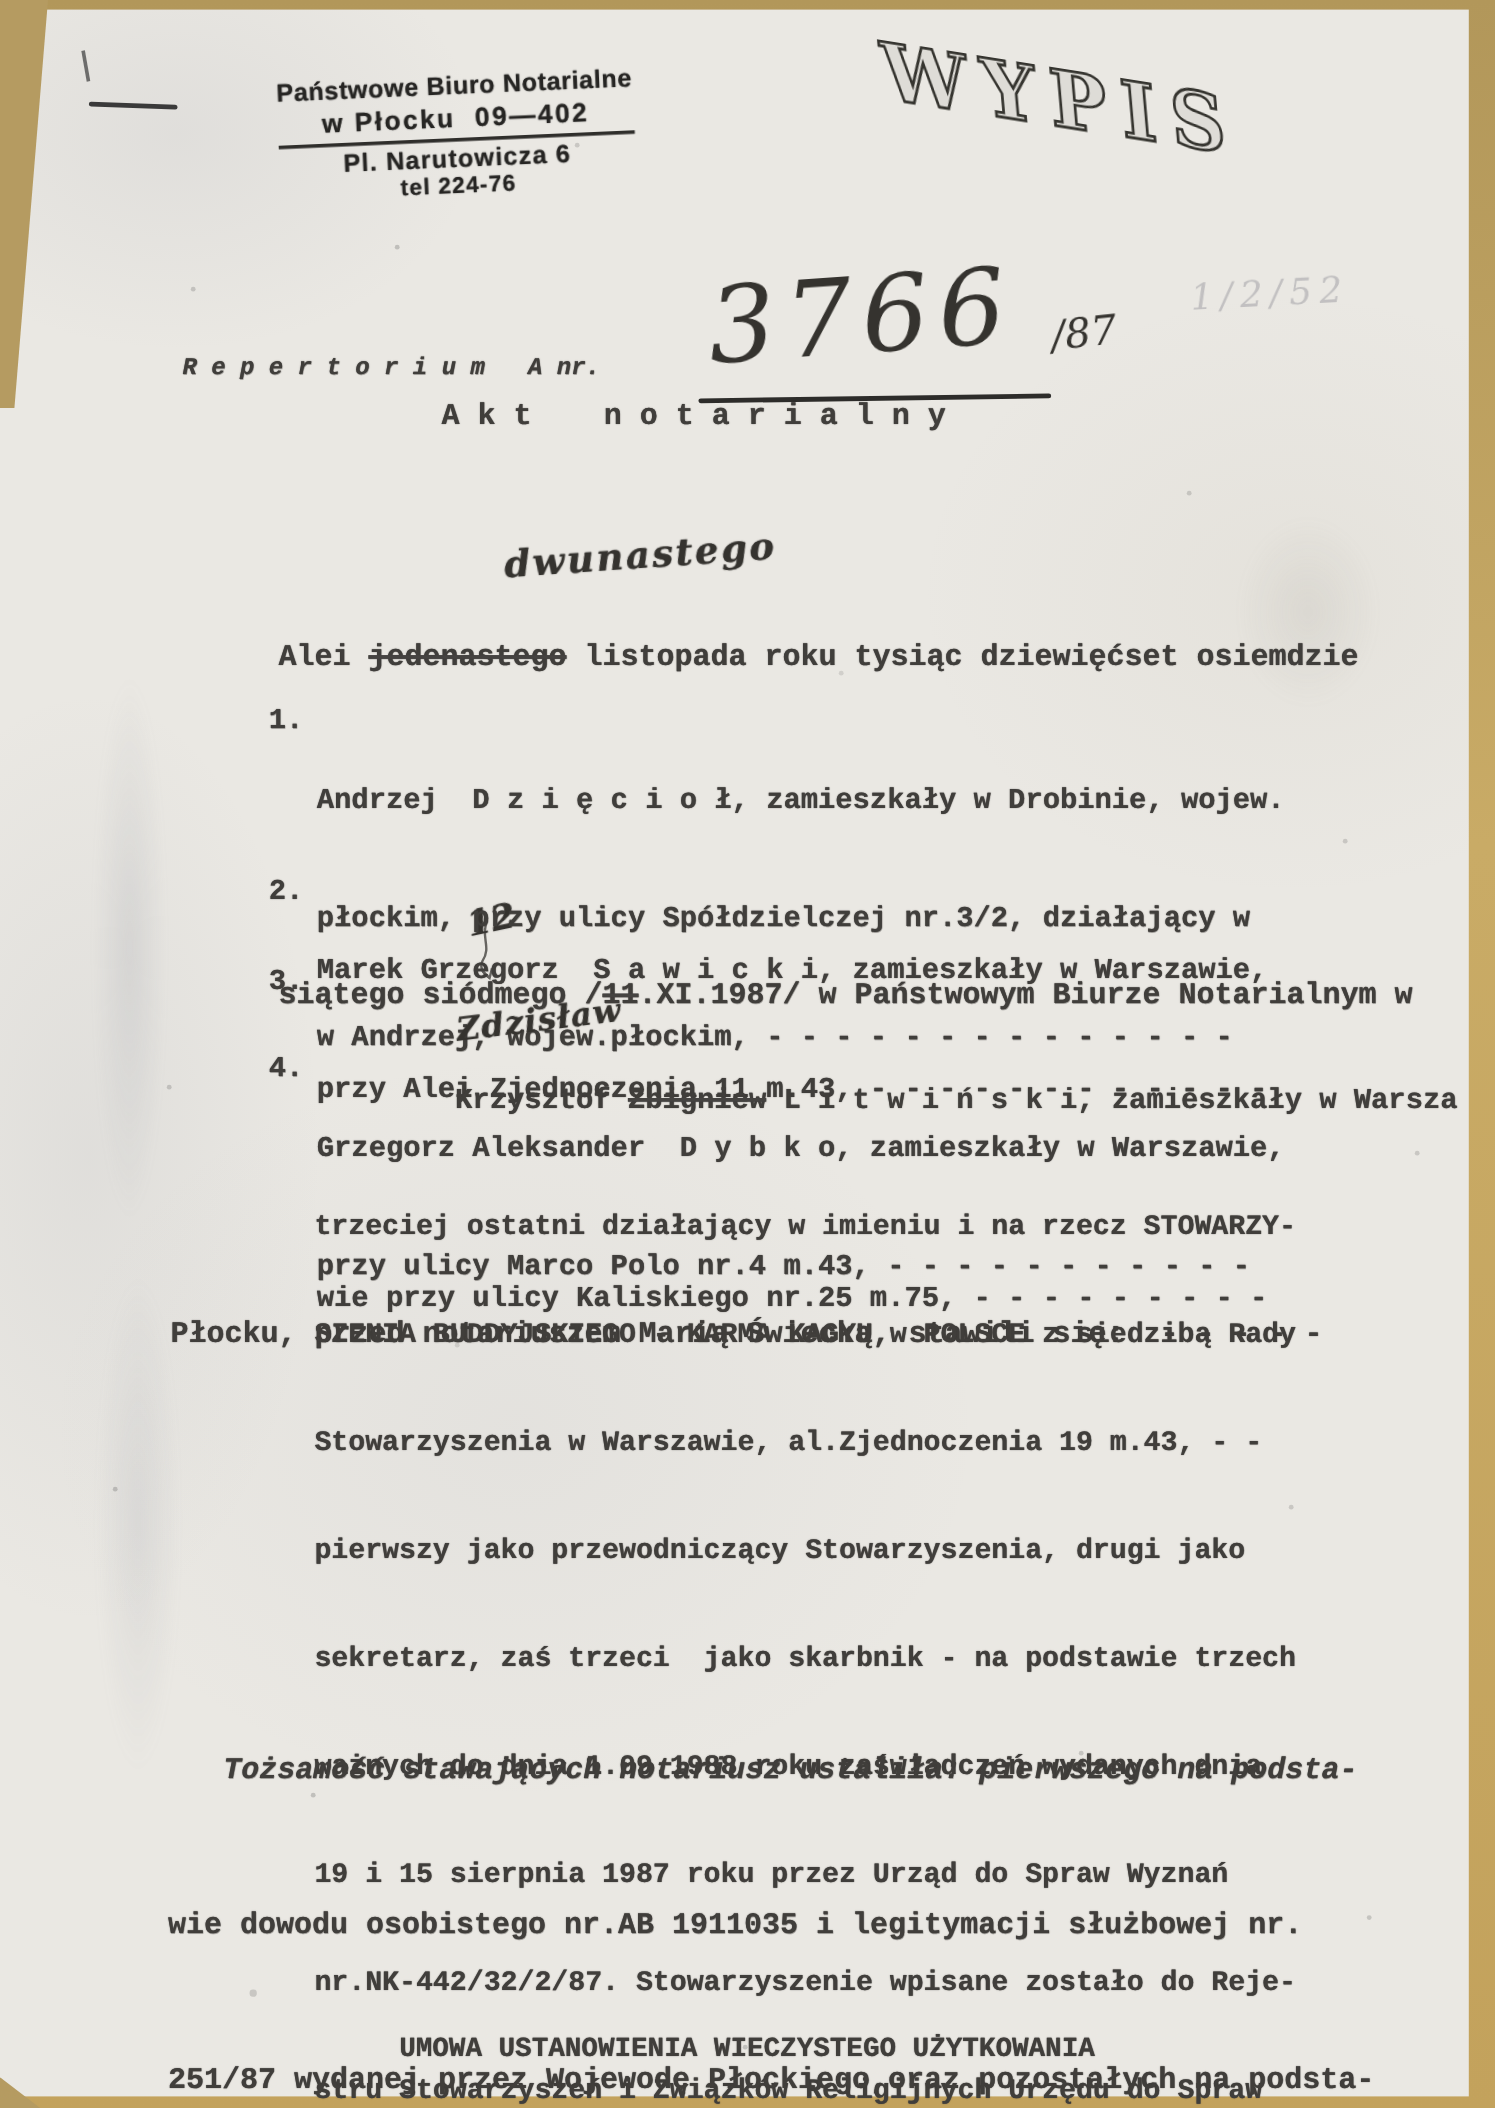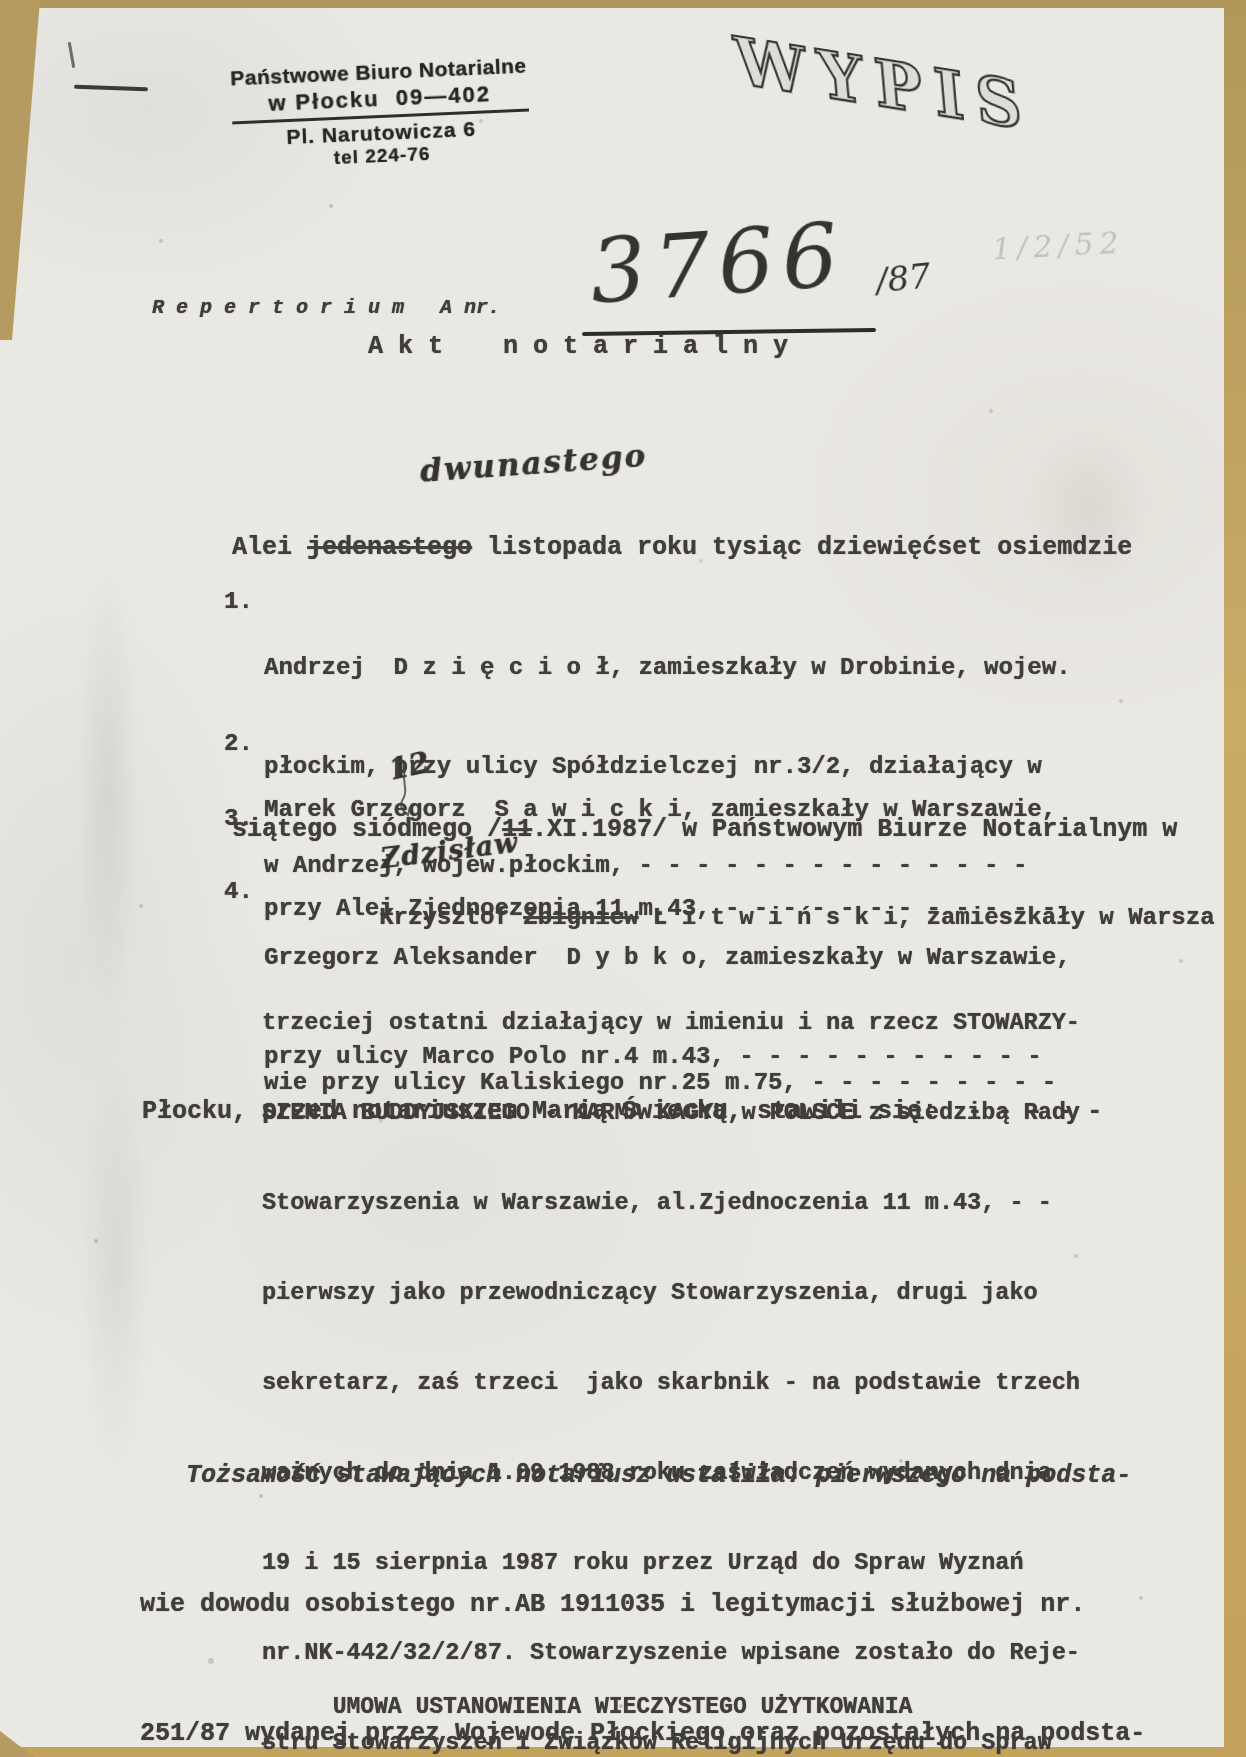--- a/index.html
+++ b/index.html
@@ -166,21 +166,21 @@
     <div class="pnum">4.</div>
     <div class="plines">
       <div class="l">Grzegorz Aleksander  D y b k o, zamieszkały w Warszawie,</div>
       <div class="l">przy ulicy Marco Polo nr.4 m.43, - - - - - - - - - - -</div>
     </div>
   </div>
 
   <div class="typed assoc">
     <div class="l">trzeciej ostatni działający w imieniu i na rzecz STOWARZY-</div>
     <div class="l">SZENIA BUDDYJSKIEGO - KARMA KAGYU w POLSCE z siedzibą Rady</div>
-    <div class="l">Stowarzyszenia w Warszawie, al.Zjednoczenia 11 m.43, - -</div>
+    <div class="l">Stowarzyszenia w Warszawie, al.Zjednoczenia 19 m.43, - -</div>
     <div class="l">pierwszy jako przewodniczący Stowarzyszenia, drugi jako</div>
     <div class="l">sekretarz, zaś trzeci  jako skarbnik - na podstawie trzech</div>
     <div class="l">ważnych do dnia 1.09.1988 roku zaświadczeń wydanych dnia</div>
     <div class="l">19 i 15 sierpnia 1987 roku przez Urząd do Spraw Wyznań</div>
     <div class="l">nr.NK-442/32/2/87. Stowarzyszenie wpisane zostało do Reje-</div>
     <div class="l">stru Stowarzyszeń i Związków Religijnych Urzędu do Spraw</div>
     
     
     
     

